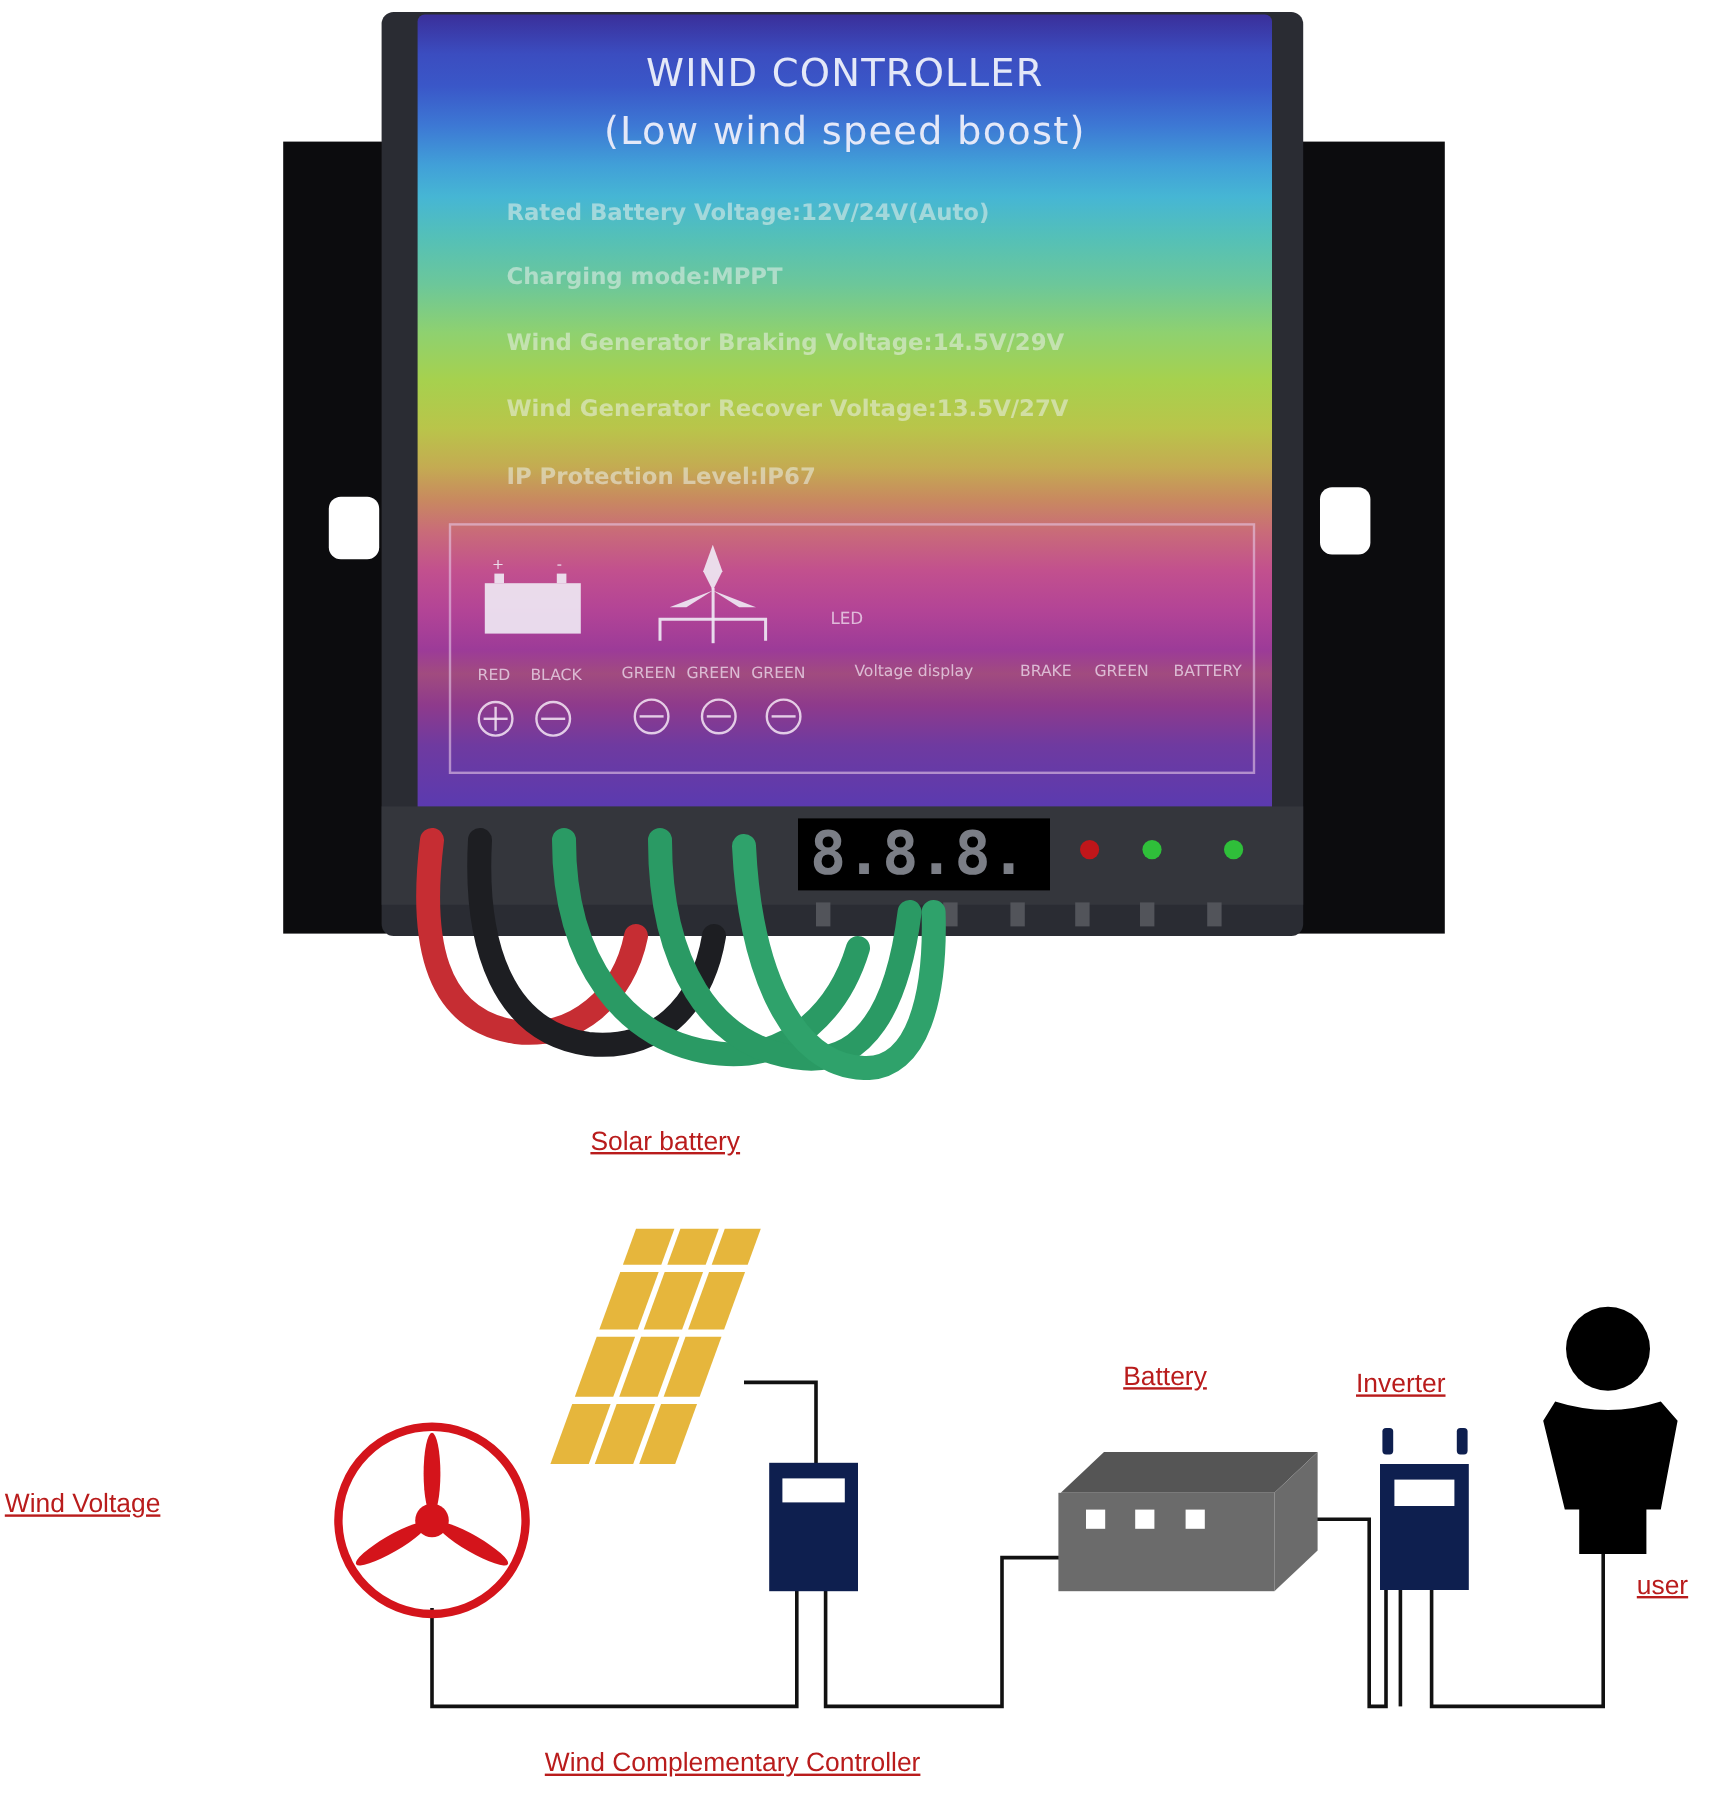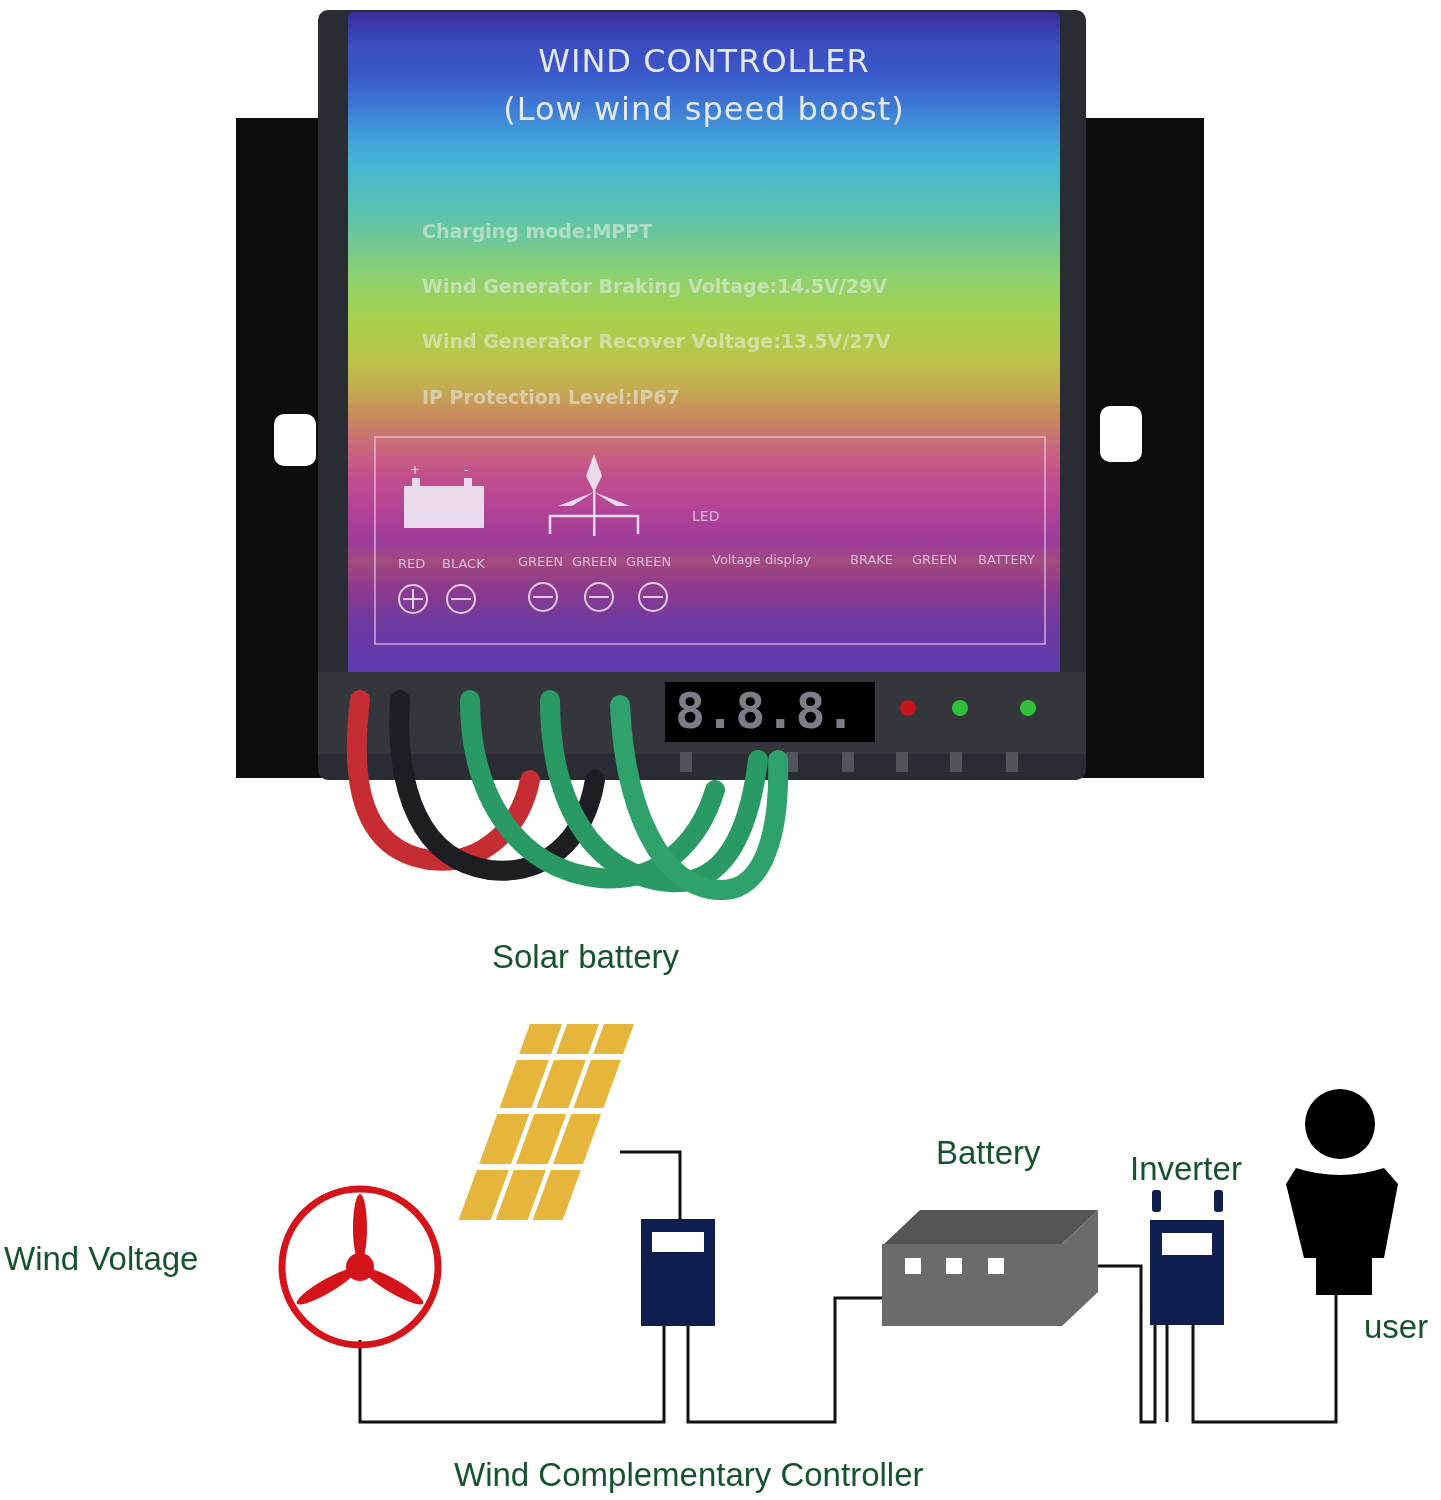--- a/index.html
+++ b/index.html
@@ -23,40 +23,41 @@
   .term{position:absolute;width:26px;height:26px;border:2px solid rgba(245,230,245,0.85);border-radius:50%;}
   .term::before{content:"";position:absolute;left:3px;right:3px;top:12px;height:2px;background:rgba(245,230,245,0.85);}
   .term.plus::after{content:"";position:absolute;top:3px;bottom:3px;left:12px;width:2px;background:rgba(245,230,245,0.85);}
   
   .strip{position:absolute;left:318px;top:672px;width:768px;height:82px;background:#34363c;}
   .segbox{position:absolute;left:665px;top:682px;width:210px;height:60px;background:#000000;}
   .seg{position:absolute;color:#7b7e86;font-family:"DejaVu Sans Mono",monospace;font-size:50px;font-weight:bold;}
   .led{position:absolute;width:16px;height:16px;border-radius:50%;}
   .tab{position:absolute;width:12px;height:20px;background:#52545a;top:752px;}
   
-  .lbl{position:absolute;color:#14532d;font-family:"Liberation Sans",sans-serif;font-size:33px;}
+  .lbl{position:absolute;color:#b91c1c;font-family:"Liberation Sans",sans-serif;font-size:22px;text-decoration:underline;}
   svg{position:absolute;left:0;top:0;}
 </style>
 </head>
 <body>
 
 <div>
   <div class="bracket" style="left:236px;top:118px;width:86px;height:660px;">
     <div class="hole" style="left:38px;top:296px;width:42px;height:52px;"></div>
   </div>
   <div class="bracket" style="left:1076px;top:118px;width:128px;height:660px;">
     <div class="hole" style="left:24px;top:288px;width:42px;height:56px;"></div>
   </div>
 
   <div class="body-box"></div>
 
   <div class="label">
     <div class="t1" style="top:30px;">WIND CONTROLLER</div>
     <div class="t1" style="top:78px;">(Low wind speed  boost)</div>
 
+    <div class="spec" style="top:154px;">Rated Battery Voltage:12V/24V(Auto)</div>
     <div class="spec" style="top:208px;">Charging mode:MPPT</div>
     <div class="spec" style="top:263px;">Wind Generator Braking Voltage:14.5V/29V</div>
     <div class="spec" style="top:318px;">Wind Generator Recover Voltage:13.5V/27V</div>
     <div class="spec" style="top:374px;">IP Protection Level:IP67</div>
 
     <div class="panel">
 
       <svg style="left:22px;top:26px;" width="90" height="66" viewBox="0 0 90 66">
         <rect x="6" y="22" width="80" height="42" fill="rgba(240,235,245,0.9)"></rect>
         <rect x="14" y="14" width="8" height="8" fill="rgba(240,235,245,0.9)"></rect>
@@ -111,21 +112,21 @@
     <path d="M400 700 C 395 790, 420 860, 490 870 C 545 876, 585 840, 595 780" stroke="#1d1e22" stroke-width="20" fill="none" stroke-linecap="round"></path>
     <path d="M470 700 C 470 800, 520 870, 600 878 C 660 884, 700 840, 715 790" stroke="#2a9a64" stroke-width="20" fill="none" stroke-linecap="round"></path>
     <path d="M550 700 C 550 800, 590 875, 670 882 C 720 886, 748 840, 758 760" stroke="#2a9a64" stroke-width="20" fill="none" stroke-linecap="round"></path>
     <path d="M620 705 C 625 810, 660 888, 720 890 C 765 892, 780 830, 778 760" stroke="#2fa26b" stroke-width="20" fill="none" stroke-linecap="round"></path>
   </svg>
 </div>
 
 <div class="lbl" style="left:492px;top:938px;">Solar battery</div>
 <div class="lbl" style="left:4px;top:1240px;">Wind Voltage</div>
 <div class="lbl" style="left:936px;top:1134px;">Battery</div>
-<div class="lbl" style="left:1130px;top:1140px;margin-top:10px;">Inverter</div>
+<div class="lbl" style="left:1130px;top:1140px;">Inverter</div>
 <div class="lbl" style="left:1364px;top:1308px;">user</div>
 <div class="lbl" style="left:454px;top:1456px;">Wind Complementary Controller</div>
 
 <svg width="1441" height="1500" viewBox="0 0 1441 1500">
 
   <g stroke="#111" stroke-width="3" fill="none">
     <path d="M360 1340 V1422 H664 V1325"></path>
     <path d="M688 1325 V1422 H835 V1298 H884"></path>
     <path d="M620 1152 H680 V1220"></path>
     <path d="M1097 1266 H1141 V1422 H1155 V1325"></path>

